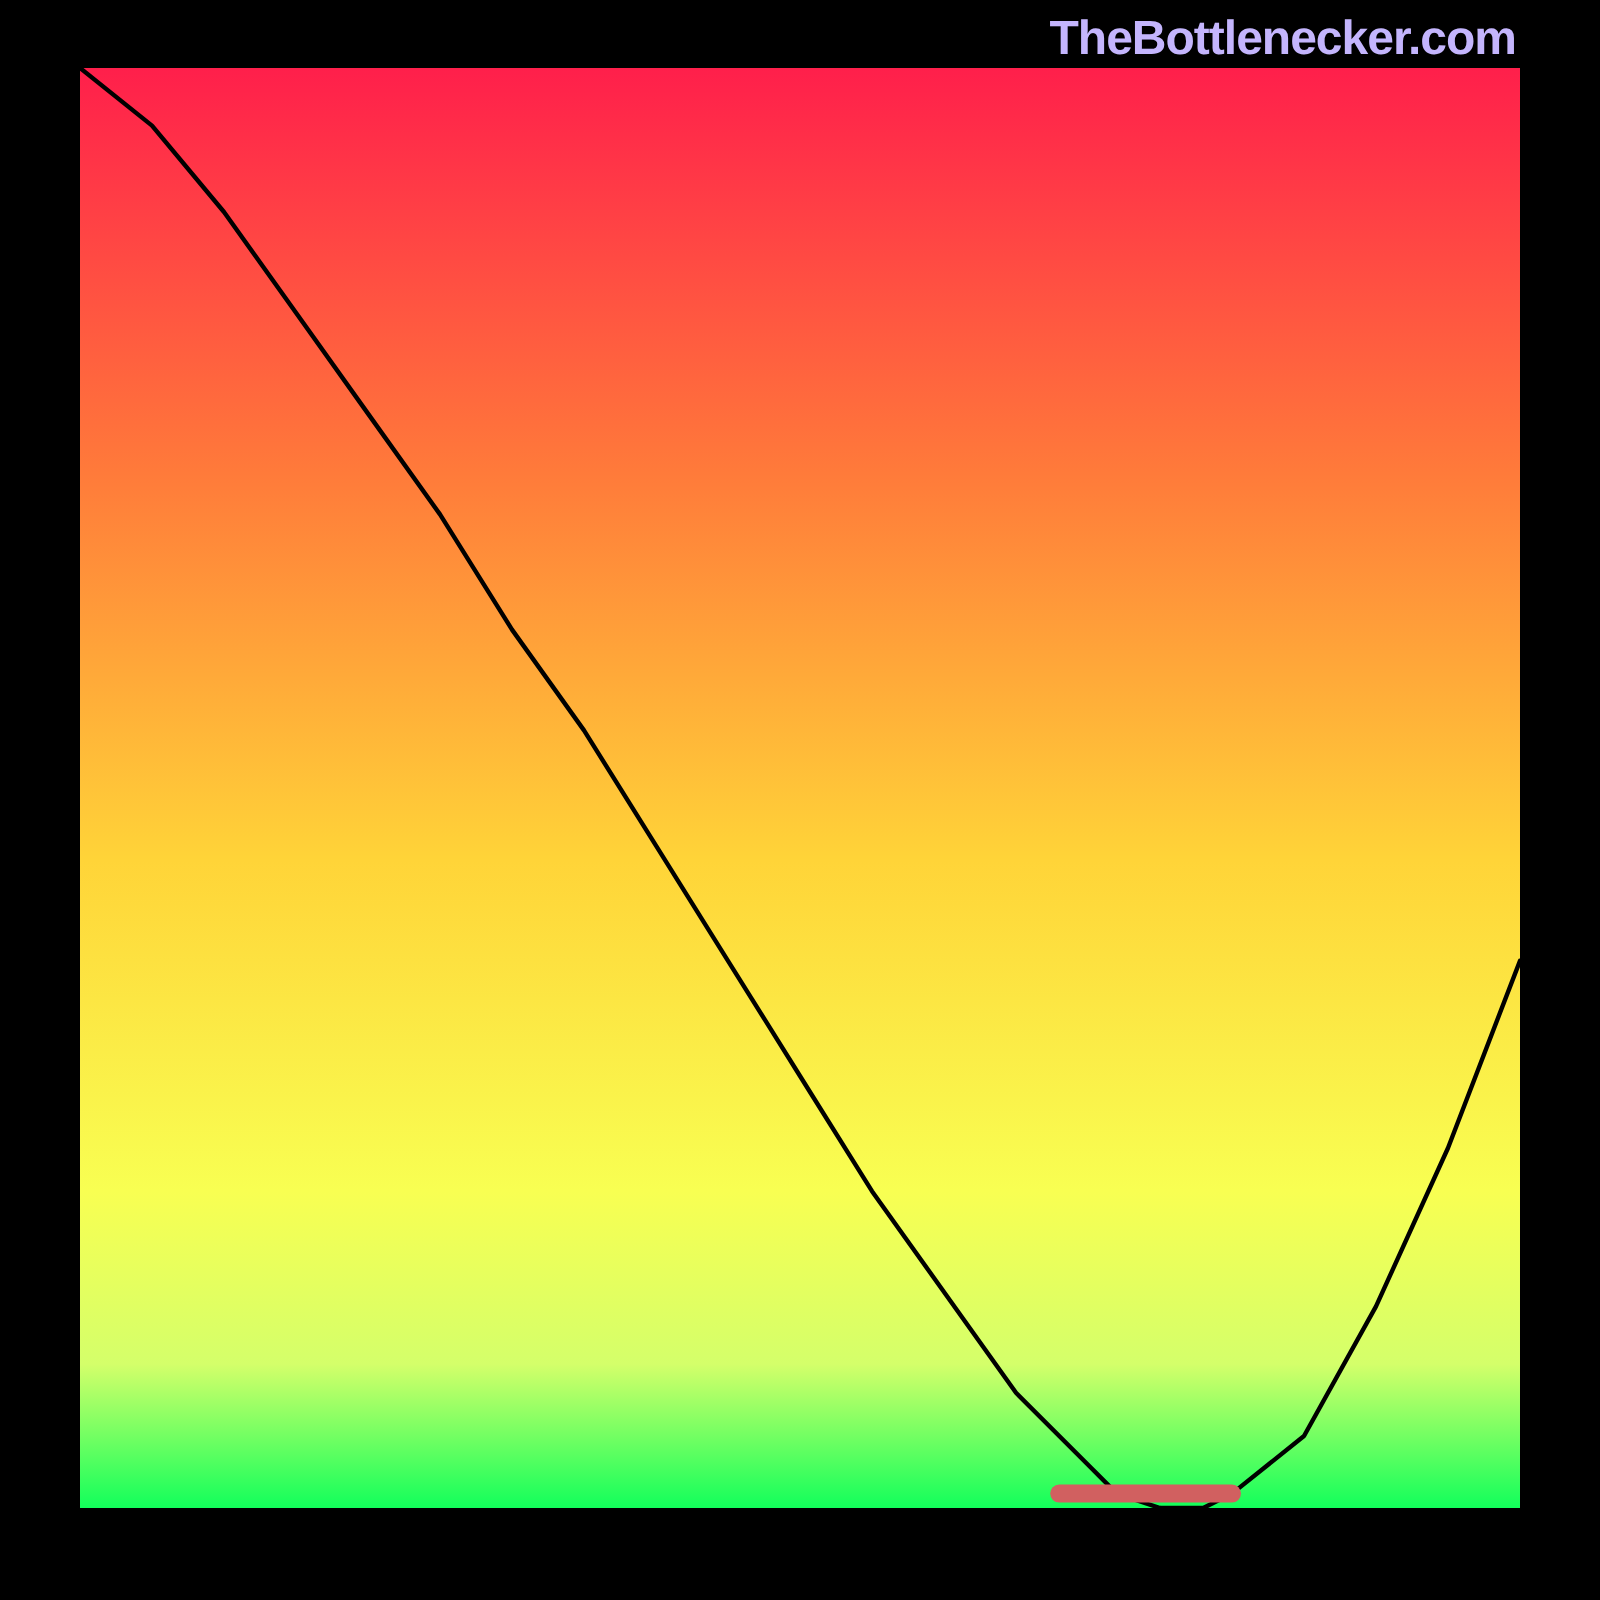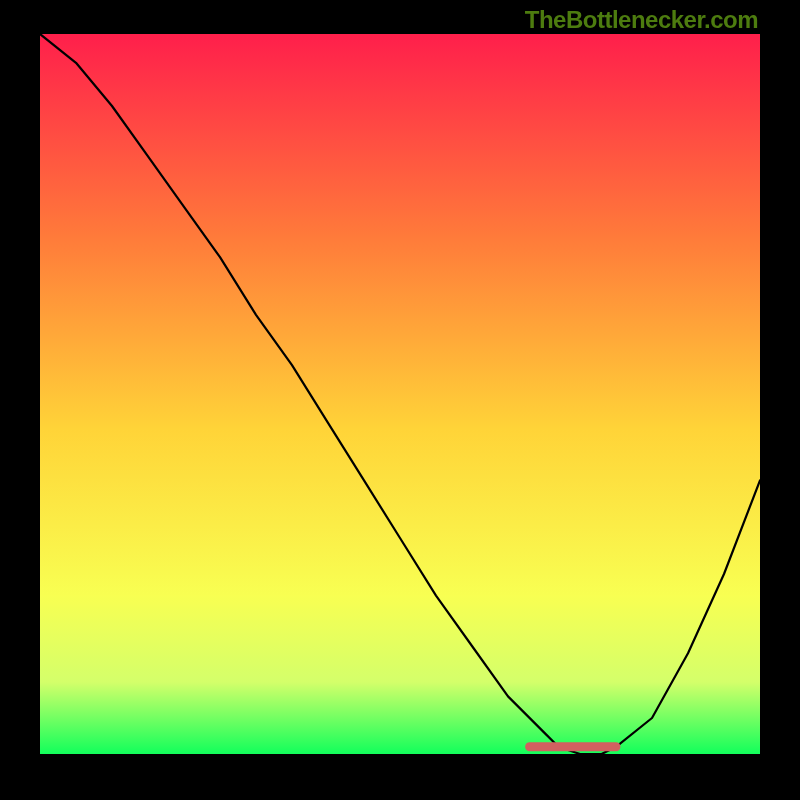--- a/index.html
+++ b/index.html
@@ -23,21 +23,21 @@
     position: absolute;
     left: 0;
     top: 0;
     width: 720px;
     height: 720px;
   }
   .watermark {
     position: absolute;
     top: 6px;
     right: 42px;
-    color: #4d7c0f;
+    color: #c4b5fd;
     font-size: 24px;
     font-weight: 600;
     letter-spacing: -0.5px;
   }
   svg { display: block; }
 </style>
 </head>
 <body>
 
 <div class="watermark">TheBottlenecker.com</div>

